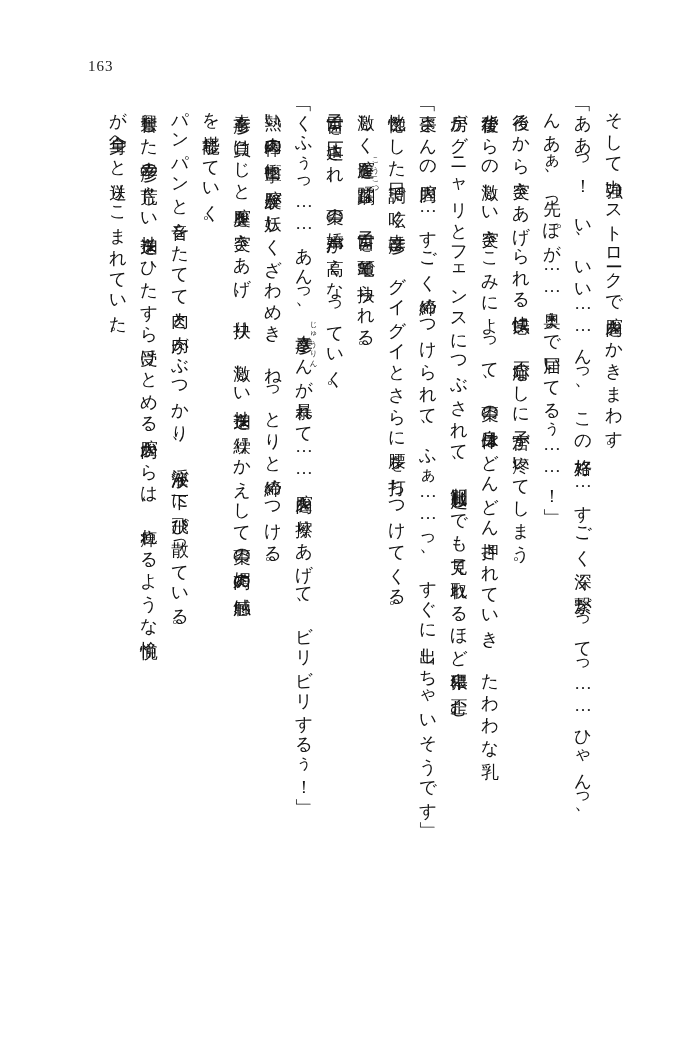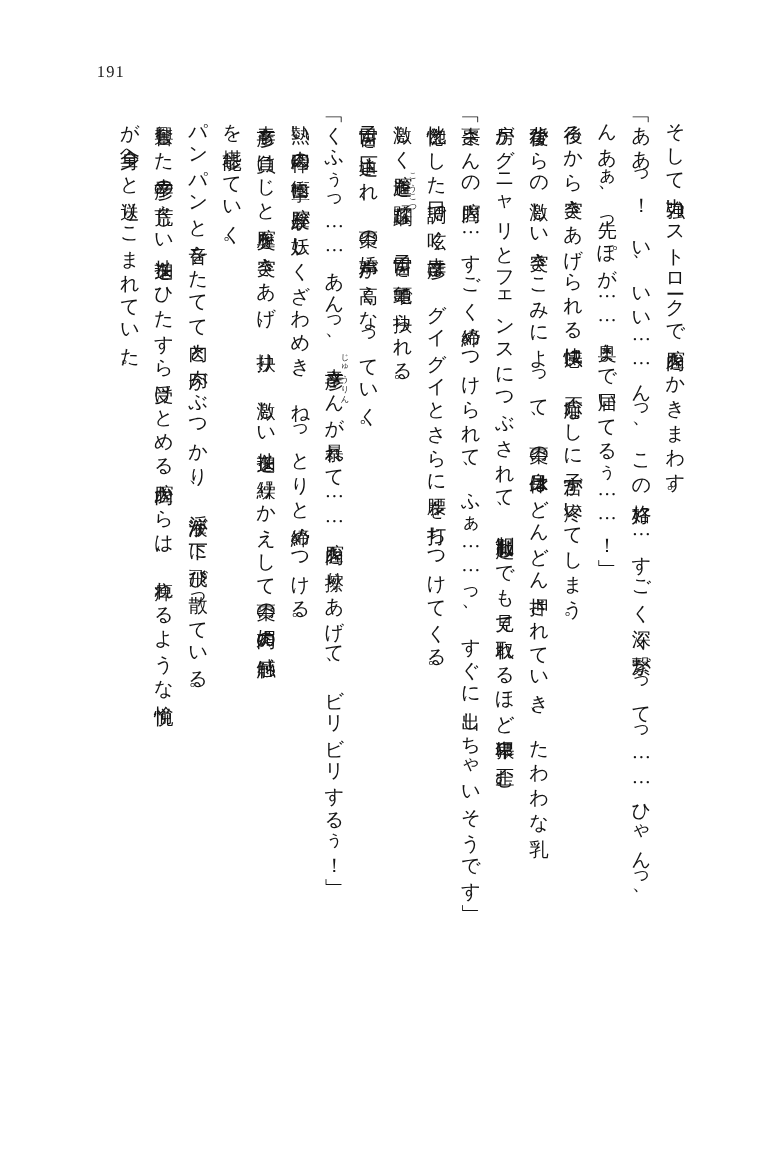--- a/index.html
+++ b/index.html
@@ -64,21 +64,21 @@
     letter-spacing: 1px;
     line-height: 1;
     color: #222;
   }
 </style>
 </head>
 <body>
 
 <div class="page">
 
-  <div class="page-number">191</div>
+  <div class="page-number">163</div>
 
   <div class="body-text">
     <div class="col">そして力強いストロークで膣内をかきまわす。</div>
     <div class="col">「ああっ！　い、いい……んっ、この格好……すごく深く繋がってっ……ひゃんっ、</div>
     <div class="col">んあぁ、先っぽが……奥まで届いてるぅ……！」</div>
     <div class="col">後ろから突きあげられる快感に、否応なしに子宮が疼いてしまう。</div>
     <div class="col">背後からの激しい突きこみによって、棗の身体はどんどん押されていき、たわわな乳</div>
     <div class="col">房がグニャリとフェンスにつぶされて、制服越しでも見て取れるほど卑猥に歪む。</div>
     <div class="col">「棗さんの膣内……すごく締めつけられて、ふぁ……っ、すぐに出しちゃいそうです」</div>
     <div class="col">恍惚とした口調で呟く幸彦は、グイグイとさらに腰を打ちつけてくる。</div>

